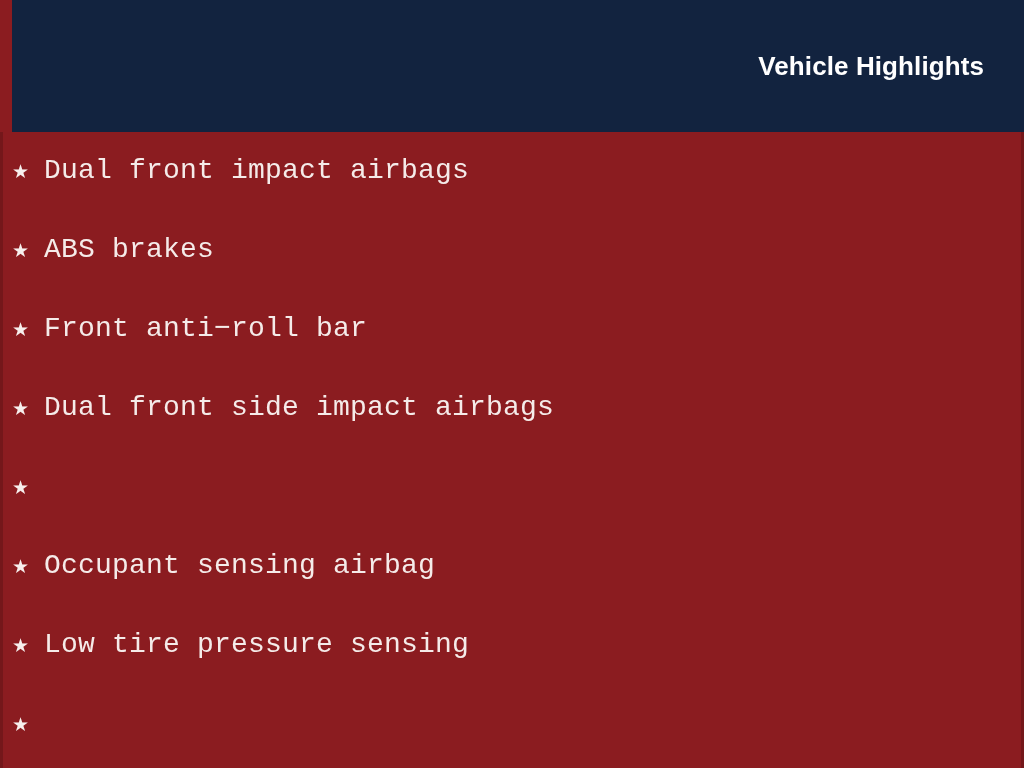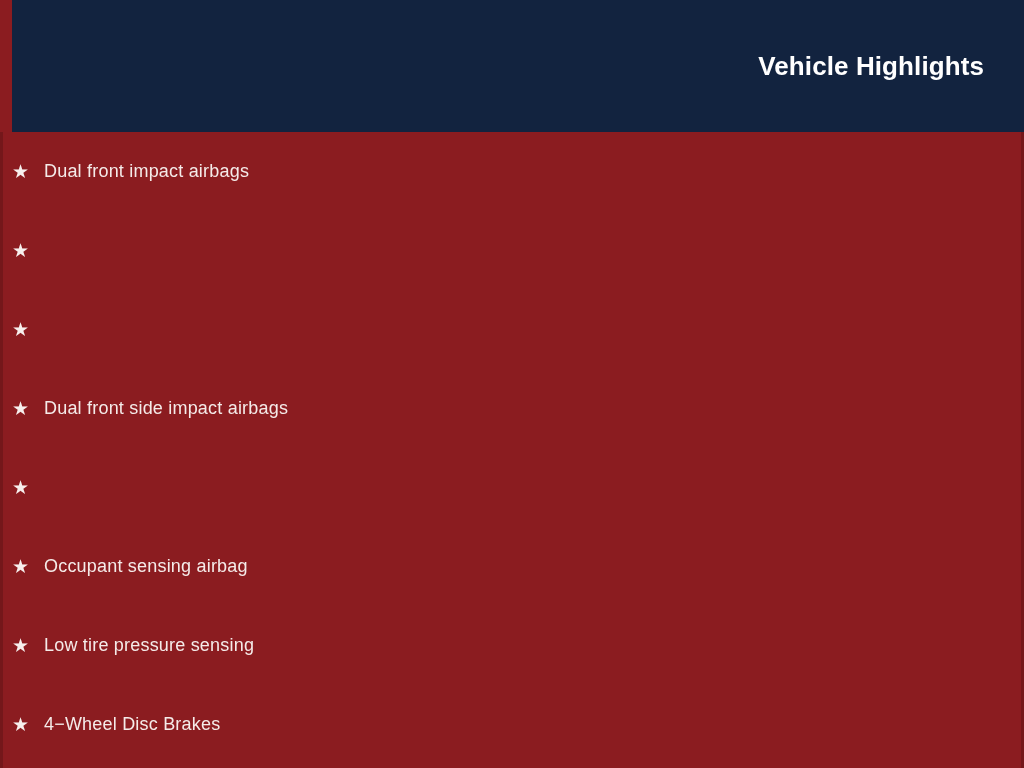--- a/index.html
+++ b/index.html
@@ -98,66 +98,68 @@
     color: #f7efed;
     font-size: 19px;
     line-height: 1;
     text-align: left;
     margin-right: 12px;
     margin-top: -1px;
   }
 
   .feature-label {
     color: #f5ebe9;
-    font-size: 18px;
+    font-size: 28px;
     font-weight: 300;
     line-height: 1.1;
     white-space: nowrap;
     letter-spacing: 0.2px;
+    font-family: Liberation Mono, monospace;
   }
 </style>
 </head>
 <body>
 
 <div id="slide">
 
   <div id="header">
     <div id="header-title">Vehicle Highlights</div>
   </div>
 
   <div id="body">
     <ul id="feature-list">
         <li class="feature-item">
           <span class="bullet-star">★</span>
           <span class="feature-label">Dual front impact airbags</span>
         </li>
         <li class="feature-item">
           <span class="bullet-star">★</span>
+          <span class="feature-label">ABS brakes</span>
         </li>
         <li class="feature-item">
           <span class="bullet-star">★</span>
+          <span class="feature-label">Front anti−roll bar</span>
         </li>
         <li class="feature-item">
           <span class="bullet-star">★</span>
           <span class="feature-label">Dual front side impact airbags</span>
         </li>
         <li class="feature-item">
           <span class="bullet-star">★</span>
         </li>
         <li class="feature-item">
           <span class="bullet-star">★</span>
           <span class="feature-label">Occupant sensing airbag</span>
         </li>
         <li class="feature-item">
           <span class="bullet-star">★</span>
           <span class="feature-label">Low tire pressure sensing</span>
         </li>
         <li class="feature-item">
           <span class="bullet-star">★</span>
-          <span class="feature-label">4−Wheel Disc Brakes</span>
         </li>
       </ul>
   </div>
 
   <div class="edge left"></div>
   <div class="edge right"></div>
 
 </div>
 
 </body></html>

